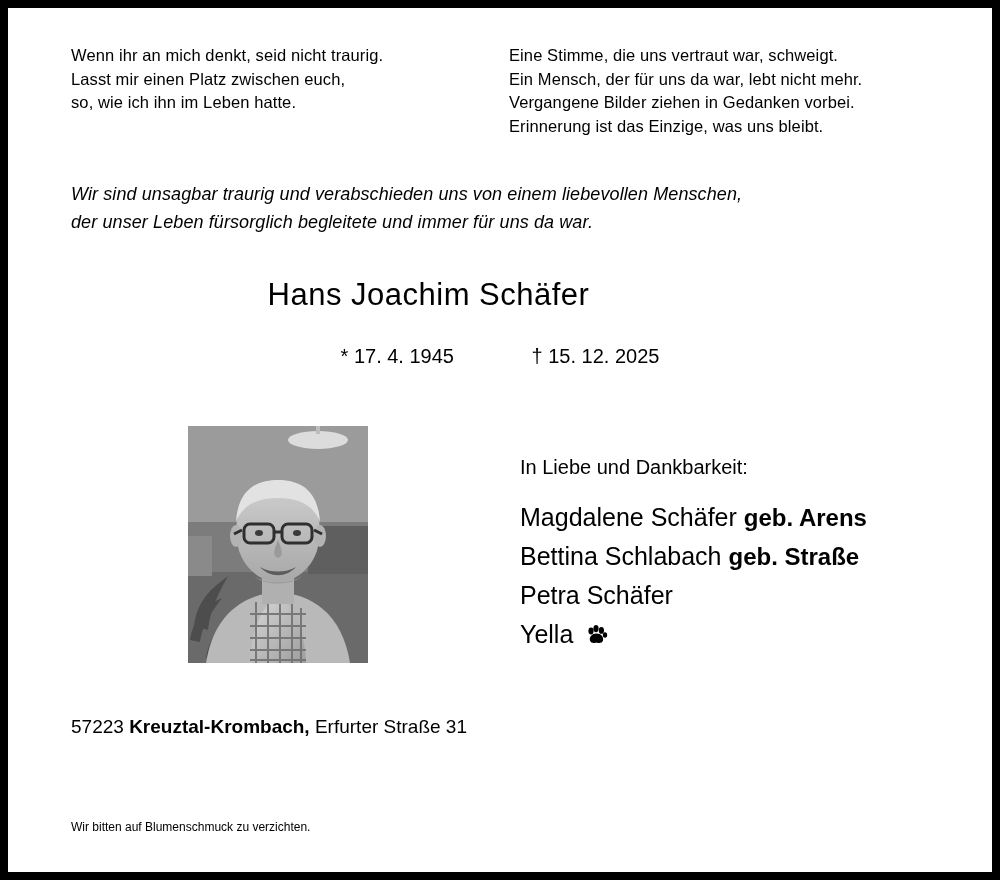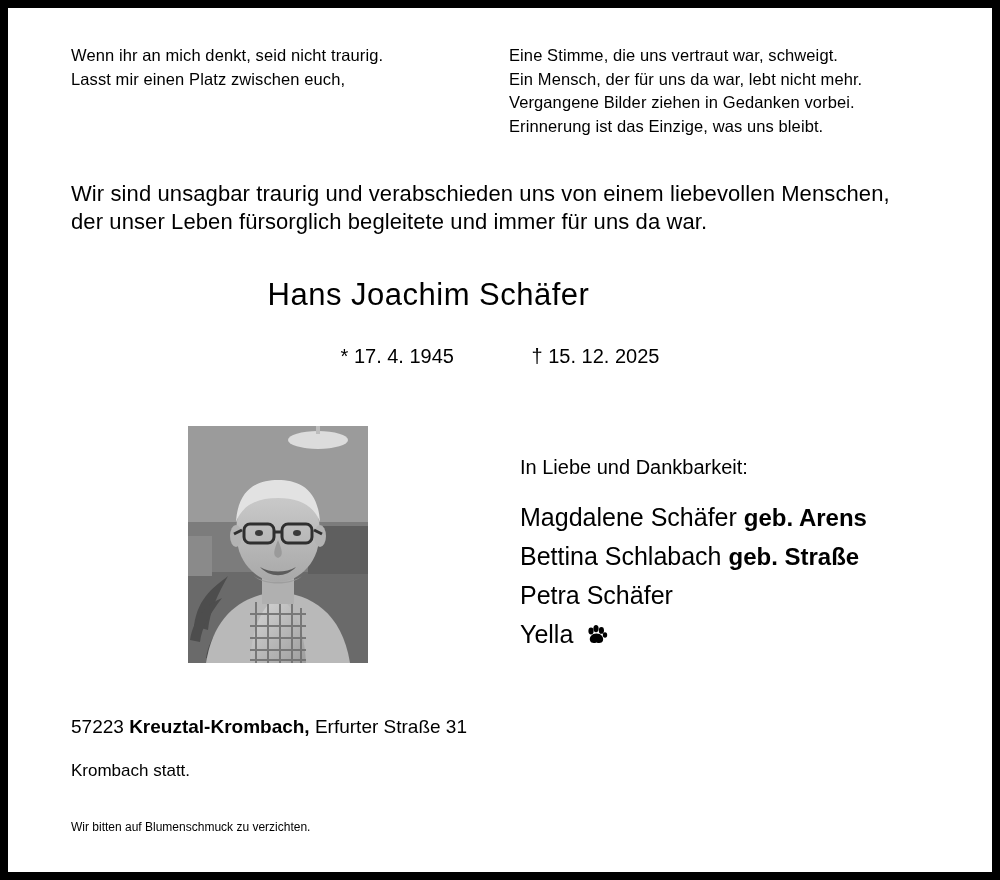--- a/index.html
+++ b/index.html
@@ -49,24 +49,25 @@
     white-space: nowrap;
   }
   
   .intro {
     position: absolute;
     left: 63px;
     top: 172px;
     width: 880px;
   }
   .intro-line {
-    font-size: 22px;
+    font-size: 18px;
     line-height: 28px;
     letter-spacing: 0.1px;
     white-space: nowrap;
+    font-style: italic;
   }
   
   .name {
     position: absolute;
     left: 0;
     top: 258px;
     width: 841px;
     text-align: center;
     font-size: 31px;
     letter-spacing: 0.5px;
@@ -162,20 +163,21 @@
 </style>
 </head>
 <body>
 
 <div class="obituary">
 
   <div class="poem">
     <div class="poem-col left">
       <div class="poem-line">Wenn ihr an mich denkt, seid nicht traurig.</div>
       <div class="poem-line">Lasst mir einen Platz zwischen euch,</div>
+      <div class="poem-line">so, wie ich ihn im Leben hatte.</div>
     </div>
     <div class="poem-col right">
       <div class="poem-line">Eine Stimme, die uns vertraut war, schweigt.</div>
       <div class="poem-line">Ein Mensch, der für uns da war, lebt nicht mehr.</div>
       <div class="poem-line">Vergangene Bilder ziehen in Gedanken vorbei.</div>
       <div class="poem-line">Erinnerung ist das Einzige, was uns bleibt.</div>
     </div>
   </div>
 
   <div class="intro">
@@ -302,18 +304,17 @@
     </div>
   </div>
 
   <div class="address">
     <span>57223</span>
     <span class="city">Kreuztal-Krombach,</span>
     <span>Erfurter Straße 31</span>
   </div>
 
   <div class="funeral">
-    <div class="funeral-line">Krombach statt.</div>
   </div>
 
   <div class="flowers">Wir bitten auf Blumenschmuck zu verzichten.</div>
 
 </div>
 
 </body></html>

